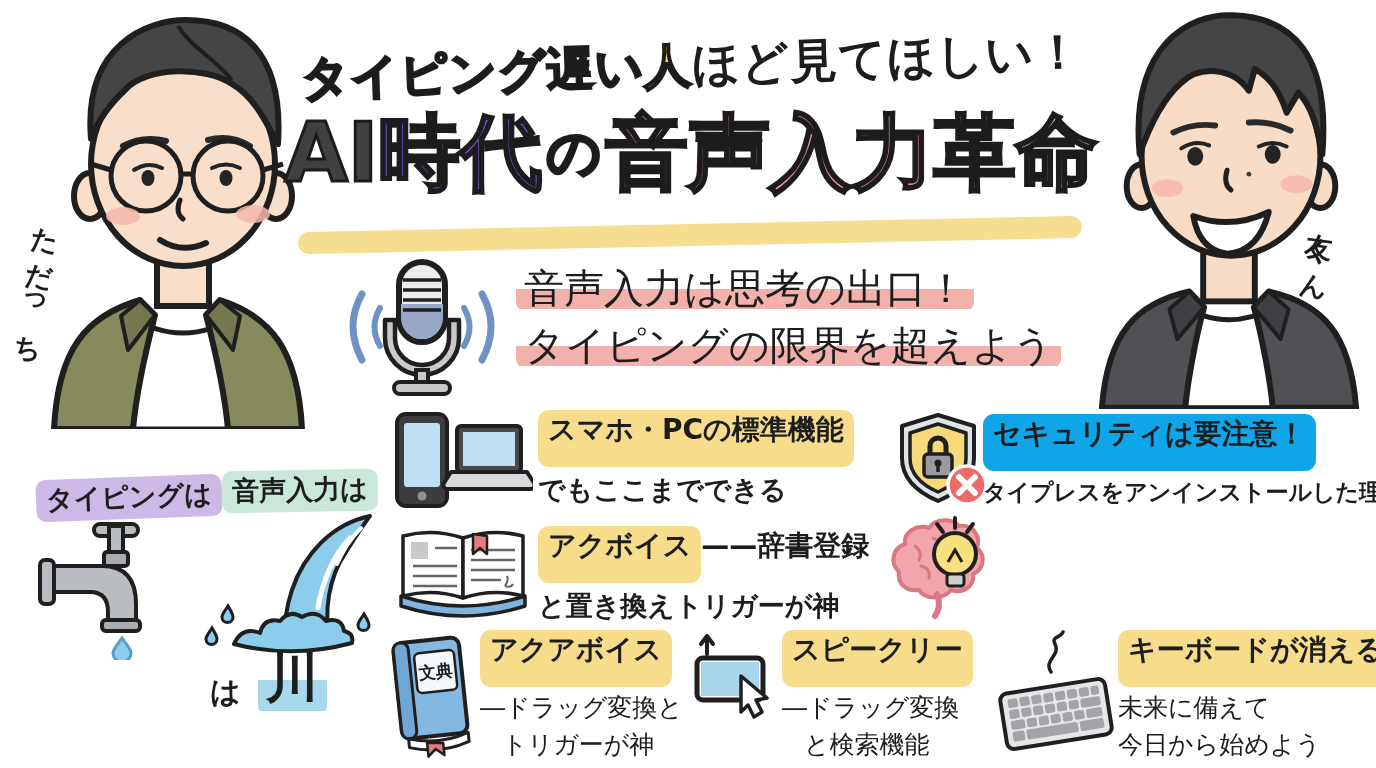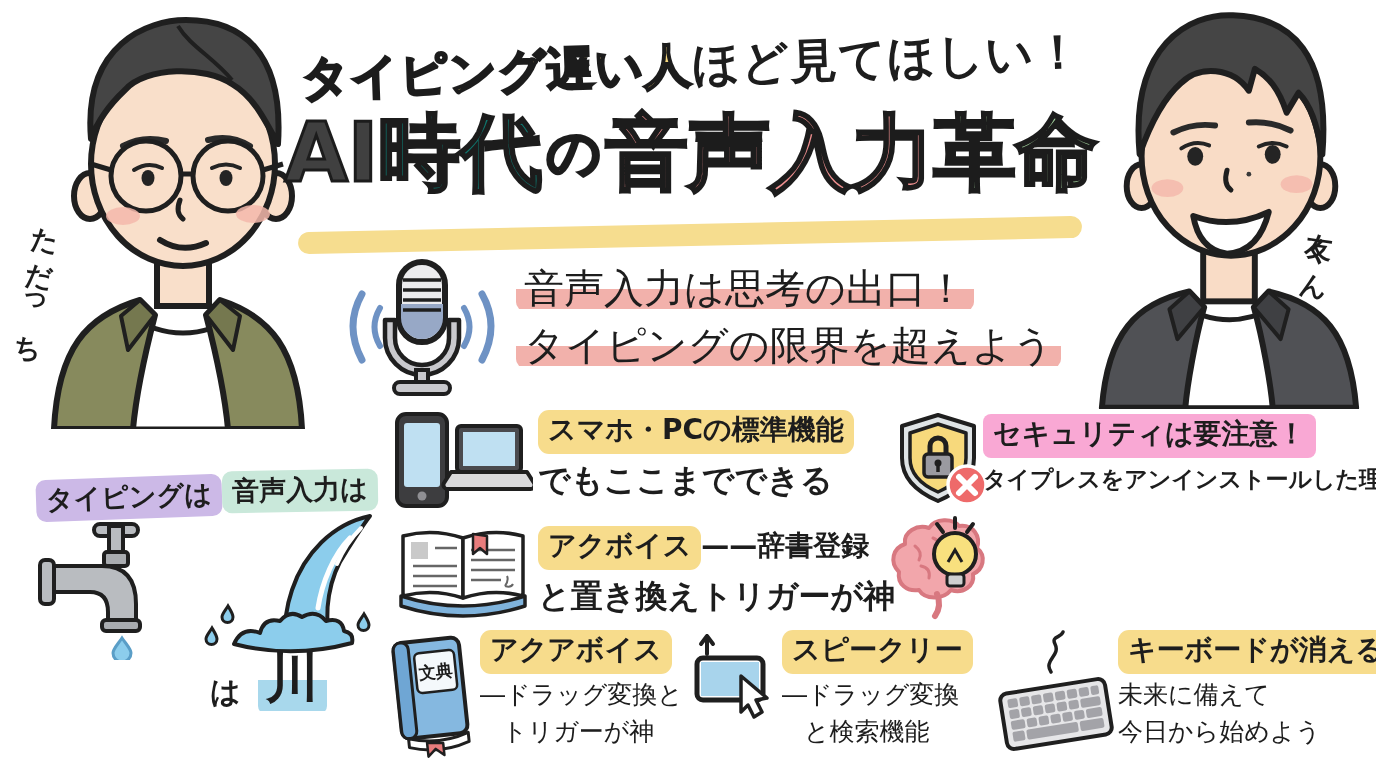--- a/index.html
+++ b/index.html
@@ -18,23 +18,23 @@
   .title-row{left:285px;top:112px;width:812px;display:flex;justify-content:center;align-items:center;
     font-weight:900;white-space:nowrap;z-index:2;}
   .title-seg{-webkit-text-stroke:3px #1c1c1c;font-size:82px;line-height:1;}
   .title-seg.small{font-size:54px;-webkit-text-stroke:2.5px #1c1c1c;padding:0 4px;}
   .swoosh{left:298px;top:224px;width:784px;height:22px;border-radius:12px;transform:rotate(-1.2deg);z-index:1;}
   
   .slogan{left:516px;top:260px;font-size:40px;font-weight:400;line-height:1.42;z-index:2;white-space:nowrap;}
   .half{background:linear-gradient(to bottom,transparent 52%,var(--mk) 52%,var(--mk) 95%,transparent 95%);
     border-radius:9px;padding:0 8px;}
   
-  .hl{display:inline-block;border-radius:11px;padding:1px 10px 5px;font-weight:900;}
+  .hl{display:inline-block;border-radius:11px;padding:1px 10px 18px;font-weight:900;}
   .pt-line1{font-size:28px;font-weight:900;white-space:nowrap;}
-  .pt-line2{font-size:32px;font-weight:900;margin-top:5px;white-space:nowrap;}
+  .pt-line2{font-size:27px;font-weight:900;margin-top:5px;white-space:nowrap;}
   .pt-sub{font-size:23px;font-weight:800;margin-top:6px;white-space:nowrap;}
   .pt-line3{font-size:25px;font-weight:400;margin-top:4px;white-space:nowrap;}
   .indent{margin-left:22px;}
   
   .an-label{font-size:27px;font-weight:900;border-radius:10px;padding:2px 10px 4px;white-space:nowrap;}
   .an-term{font-size:53px;font-weight:900;white-space:nowrap;}
   .an-particle{font-size:30px;font-weight:900;}
   svg{display:block;}
 </style>
 </head>
@@ -97,21 +97,21 @@
   </svg>
   <div class="abs vtext" style="left:1300px;top:212px;transform:rotate(8deg);">友くん</div>
 
   <div class="abs headline">
     <span class="outlined" style="color: rgb(246, 216, 125);">タイピング遅い人</span><span>ほど見てほしい！</span>
   </div>
 
   <div class="abs swoosh" style="background-color: rgb(246, 221, 143);"></div>
   <div class="abs title-row">
     <span class="title-seg" style="color: #404040;">AI</span>
-    <span class="title-seg" style="color: #0f766e;">時代</span>
+    <span class="title-seg" style="color: #8b5cf6;">時代</span>
     <span class="title-seg small" style="color: rgb(178, 178, 178);">の</span>
     <span class="title-seg" style="color: rgb(240, 144, 144);">音声入力</span>
     <span class="title-seg" style="color: rgb(162, 210, 157);">革命</span>
   </div>
 
   <svg class="abs" style="left:332px;top:256px;" width="180" height="142" viewBox="0 0 180 142">
     <path d="M30 38 Q12 70 30 104" fill="none" stroke="#6e92c4" stroke-width="7" stroke-linecap="round"></path>
     <path d="M48 52 Q37 71 48 90" fill="none" stroke="#6e92c4" stroke-width="6" stroke-linecap="round"></path>
     <path d="M150 38 Q168 70 150 104" fill="none" stroke="#6e92c4" stroke-width="7" stroke-linecap="round"></path>
     <path d="M132 52 Q143 71 132 90" fill="none" stroke="#6e92c4" stroke-width="6" stroke-linecap="round"></path>
@@ -170,21 +170,21 @@
     <path d="M45 4 L81 15 V47 C81 67 66 81 45 90 C24 81 9 67 9 47 V15 Z" fill="#dfe4e6" stroke="#1f1f1f" stroke-width="4" stroke-linejoin="round"></path>
     <path d="M45 13 L73 22 V47 C73 63 61 74 45 81 C29 74 17 63 17 47 V22 Z" fill="#f7d97c" stroke="#1f1f1f" stroke-width="3.5" stroke-linejoin="round"></path>
     <path d="M37 44 v-9 a8 8 0 0 1 16 0 v9" fill="none" stroke="#1f1f1f" stroke-width="5"></path>
     <rect x="31" y="43" width="28" height="23" rx="4" fill="#9a9aa0" stroke="#1f1f1f" stroke-width="3.5"></rect>
     <circle cx="45" cy="52" r="3.5" fill="#1f1f1f"></circle>
     <path d="M45 54 v7" stroke="#1f1f1f" stroke-width="3.5"></path>
     <circle cx="74" cy="74" r="19" fill="#ee6a6a" stroke="#ffffff" stroke-width="3.5"></circle>
     <path d="M66 66 L82 82 M82 66 L66 82" stroke="#ffffff" stroke-width="6" stroke-linecap="round"></path>
   </svg>
   <div class="abs" style="left:983px;top:414px;">
-    <div class="pt-line1"><span class="hl" style="background-color: #f9a8d4; border-radius: 8px;">セキュリティは要注意！</span></div>
+    <div class="pt-line1"><span class="hl" style="background-color: #0ea5e9;">セキュリティは要注意！</span></div>
     <div class="pt-sub">タイプレスをアンインストールした理由</div>
   </div>
 
   <svg class="abs" style="left:393px;top:524px;" width="140" height="100" viewBox="0 0 140 100">
     <path d="M8 72 Q70 92 132 72 v10 Q70 102 8 82 Z" fill="#7fb3dc" stroke="#1f1f1f" stroke-width="3.5" stroke-linejoin="round"></path>
     <path d="M10 12 Q40 4 70 14 V74 Q40 64 10 72 Z" fill="#ffffff" stroke="#1f1f1f" stroke-width="3.5" stroke-linejoin="round"></path>
     <path d="M70 14 Q100 4 130 12 V72 Q100 64 70 74 Z" fill="#ffffff" stroke="#1f1f1f" stroke-width="3.5" stroke-linejoin="round"></path>
     <rect x="18" y="18" width="17" height="17" fill="#c9c9c9"></rect>
     <path d="M42 24 h22 M20 42 h44 M20 52 h44 M20 62 h44" stroke="#666" stroke-width="2.5"></path>
     <path d="M78 26 h44 M78 36 h44 M78 46 h44 M78 56 h30" stroke="#666" stroke-width="2.5"></path>

